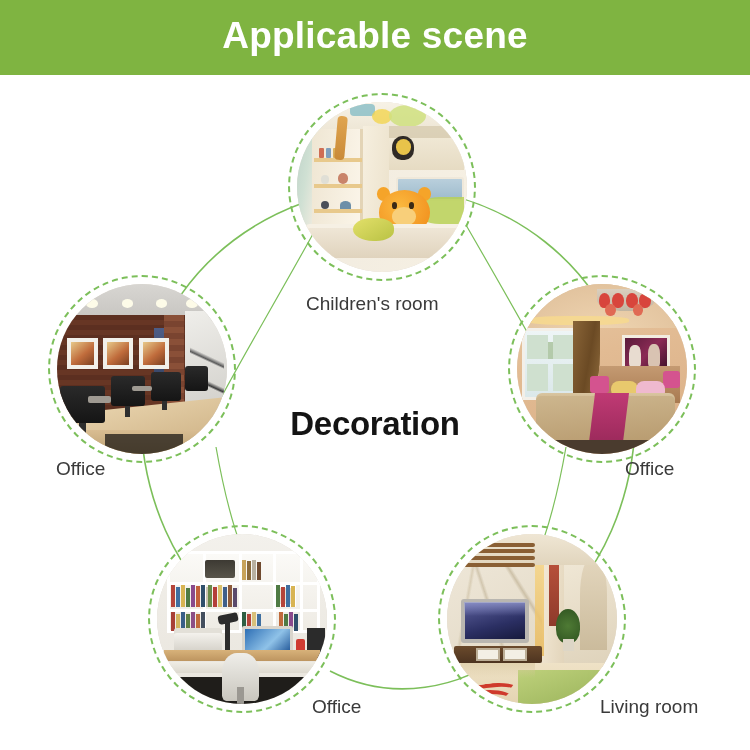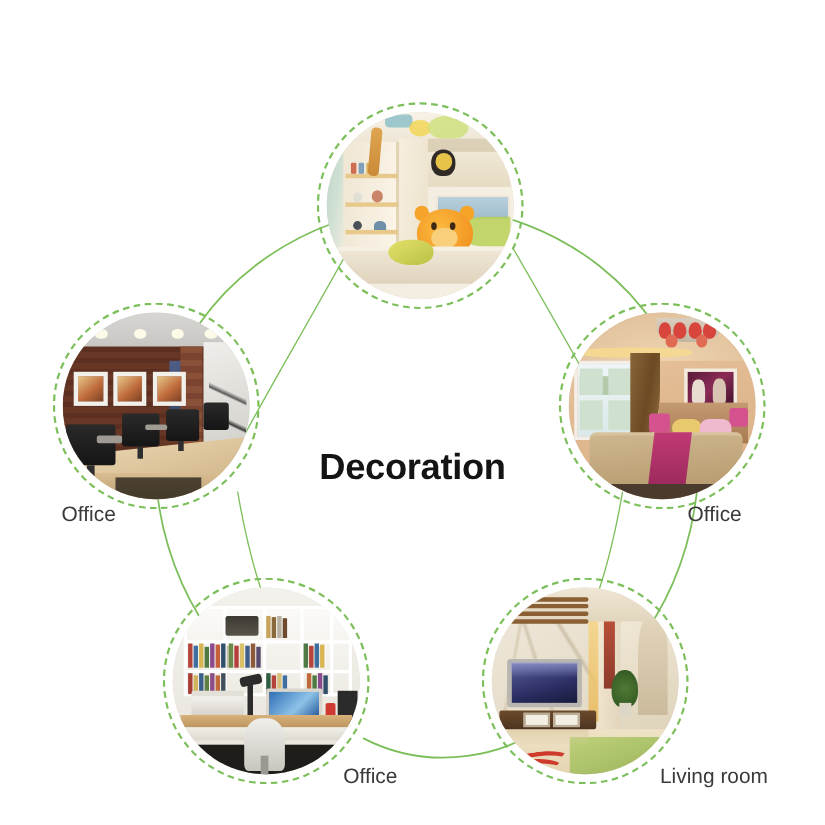--- a/index.html
+++ b/index.html
@@ -337,20 +337,23 @@
   .lv-redarc2{ left:12%; top:92%; width:26%; height:9%;
     border:4px solid #cf3a2c; border-radius:50%; border-color:#cf3a2c transparent transparent transparent;}
   .lv-refl { left:8%; top:76%; width:44%; height:9%;
     background:linear-gradient(180deg,#d8c79f,transparent); opacity:.6;}
 </style>
 </head>
 <body>
 
 <div id="page">
 
+  <div class="header-band">
+    <div class="header-title">Applicable scene</div>
+  </div>
 
   <div class="stage">
 
     <svg class="connector-svg" viewBox="0 0 750 675" preserveAspectRatio="none">
 
       <path d="M382,112 C270,118 176,190 150,286" fill="none" stroke="#7cbf5a" stroke-width="1.6"></path>
       <path d="M400,112 C512,120 600,192 626,288" fill="none" stroke="#7cbf5a" stroke-width="1.6"></path>
       <path d="M142,306 C132,420 182,510 240,548" fill="none" stroke="#7cbf5a" stroke-width="1.6"></path>
       <path d="M634,306 C644,420 596,510 538,548" fill="none" stroke="#7cbf5a" stroke-width="1.6"></path>
       <path d="M330,596 C392,628 462,614 508,576" fill="none" stroke="#7cbf5a" stroke-width="1.6"></path>
@@ -397,20 +400,21 @@
           <div class="lay cr-eye cr-eye1"></div>
           <div class="lay cr-eye cr-eye2"></div>
           <div class="lay cr-bedtop"></div>
           <div class="lay cr-bed"></div>
           <div class="lay cr-green-toy"></div>
           <div class="lay cr-bedleg cr-leg1"></div>
           <div class="lay cr-bedleg cr-leg2"></div>
         </div>
       </div>
     </div>
+    <div class="node-label" id="label-children">Children's room</div>
 
     <div class="node" id="node-bedroom">
       <div class="node-circle">
         <div class="photo">
           <div class="lay bd-wall"></div>
           <div class="lay bd-ceil"></div>
           <div class="lay bd-coveglow"></div>
           <div class="lay bd-chand"></div>
           <div class="lay bd-bulb bd-bl1"></div>
           <div class="lay bd-bulb bd-bl2"></div>

